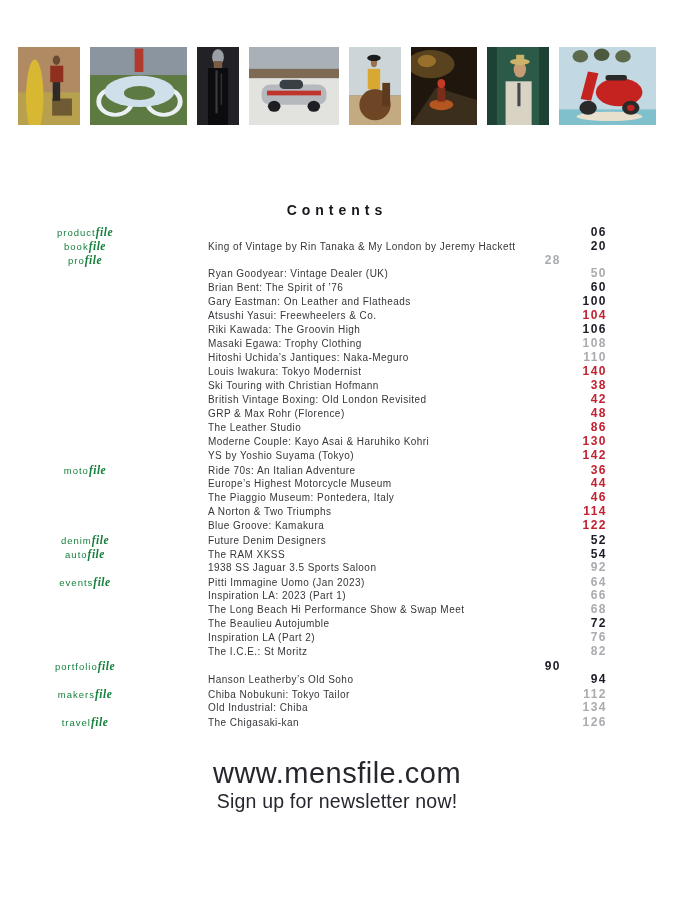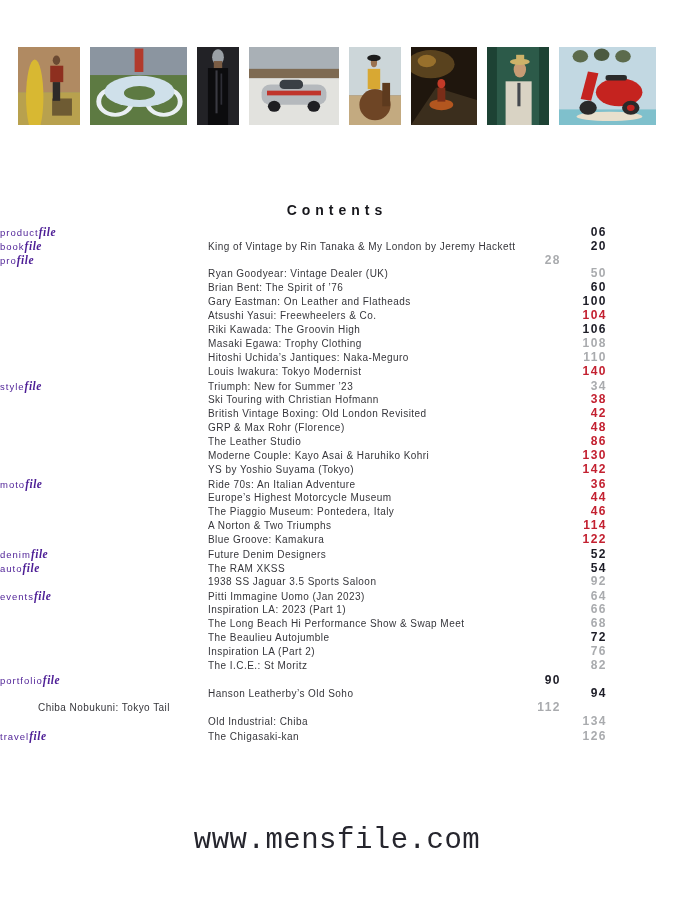--- a/index.html
+++ b/index.html
@@ -16,32 +16,32 @@
 
   
   .contents-title{position:absolute;left:0;top:202px;width:100%;margin:0;
                   text-align:center;font-size:14px;font-weight:700;
                   letter-spacing:5px;color:#17171c;}
 
   
   .toc{position:absolute;left:0;top:224px;width:607px;}
   .toc-row{display:grid;grid-template-columns:170px 1fr 46px;height:14px;
            line-height:14px;align-items:baseline;}
-  .sec{text-align:left;white-space:nowrap;color:#4c1d95;}
+  .sec{text-align:center;white-space:nowrap;color:#15803d;}
   .sec-main{font-size:9.5px;letter-spacing:1px;}
   .sec-suffix{font-family:"Liberation Serif",serif;font-style:italic;font-weight:700;
               font-size:11.5px;letter-spacing:0.5px;}
   .title{padding-left:38px;font-size:10px;letter-spacing:0.45px;color:#36363b;
          white-space:nowrap;overflow:hidden;}
   .pagenum{text-align:right;font-size:12px;font-weight:700;letter-spacing:1.5px;
            white-space:nowrap;}
   .pg-black{color:#1c1c26;} .pg-red{color:#c32030;} .pg-gray{color:#a9abae;}
 
   
-  .footer{position:absolute;left:0;top:824px;width:100%;text-align:center;color:#26262e;font-family:Liberation Mono, monospace;}
+  .footer{position:absolute;left:0;top:756px;width:100%;text-align:center;color:#26262e;}
   .site{font-size:29px;font-weight:400;letter-spacing:0.5px;line-height:34px;}
   .news{font-size:19.5px;font-weight:400;letter-spacing:0.2px;line-height:23px;}
 
   
   .black-bar{position:absolute;left:0;top:884px;width:100%;height:31px;background:#050507;}
 </style>
 </head>
 <body>
 
 <div class="page">
@@ -204,25 +204,20 @@
     <span class="title">Hitoshi Uchida’s Jantiques: Naka-Meguro</span>
     <span class="pagenum pg-gray">110</span>
   </div>
 
   <div class="toc-row">
     <span class="sec"><span class="sec-main"></span><span class="sec-suffix"></span></span>
     <span class="title">Louis Iwakura: Tokyo Modernist</span>
     <span class="pagenum pg-red">140</span>
   </div>
 
-  <div class="toc-row">
-    <span class="sec"><span class="sec-main">style</span><span class="sec-suffix">file</span></span>
-    <span class="title">Triumph: New for Summer ’23</span>
-    <span class="pagenum pg-gray">34</span>
-  </div>
 
   <div class="toc-row">
     <span class="sec"><span class="sec-main"></span><span class="sec-suffix"></span></span>
     <span class="title">Ski Touring with Christian Hofmann</span>
     <span class="pagenum pg-red">38</span>
   </div>
 
   <div class="toc-row">
     <span class="sec"><span class="sec-main"></span><span class="sec-suffix"></span></span>
     <span class="title">British Vintage Boxing: Old London Revisited</span>
@@ -343,35 +338,37 @@
     <span class="pagenum pg-black">90</span>
   </div>
 
   <div class="toc-row">
     <span class="sec"><span class="sec-main"></span><span class="sec-suffix"></span></span>
     <span class="title">Hanson Leatherby’s Old Soho</span>
     <span class="pagenum pg-black">94</span>
   </div>
 
   <div class="toc-row">
+    <span class="sec"><span class="sec-main">makers</span><span class="sec-suffix">file</span></span>
     <span class="title">Chiba Nobukuni: Tokyo Tailor</span>
     <span class="pagenum pg-gray">112</span>
   </div>
 
   <div class="toc-row">
     <span class="sec"><span class="sec-main"></span><span class="sec-suffix"></span></span>
     <span class="title">Old Industrial: Chiba</span>
     <span class="pagenum pg-gray">134</span>
   </div>
 
   <div class="toc-row">
     <span class="sec"><span class="sec-main">travel</span><span class="sec-suffix">file</span></span>
     <span class="title">The Chigasaki-kan</span>
     <span class="pagenum pg-gray">126</span>
   </div>
 </div>
 
   <div class="footer">
     <div class="site">www.mensfile.com</div>
+    <div class="news">Sign up for newsletter now!</div>
   </div>
 
   <div class="black-bar"></div>
 </div>
 
 </body></html>

